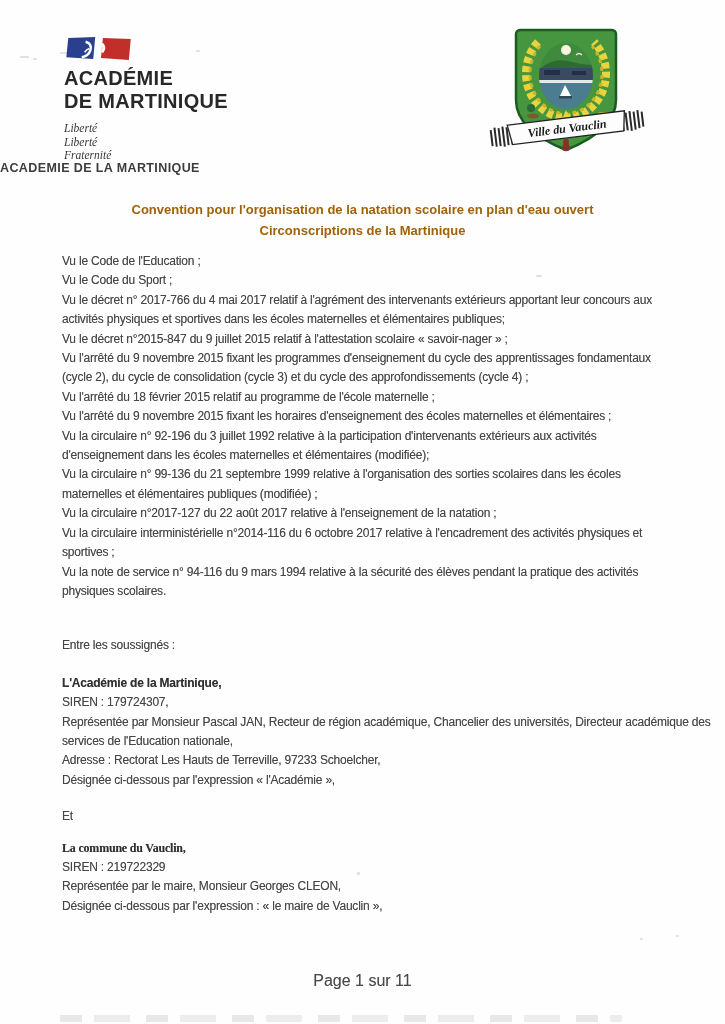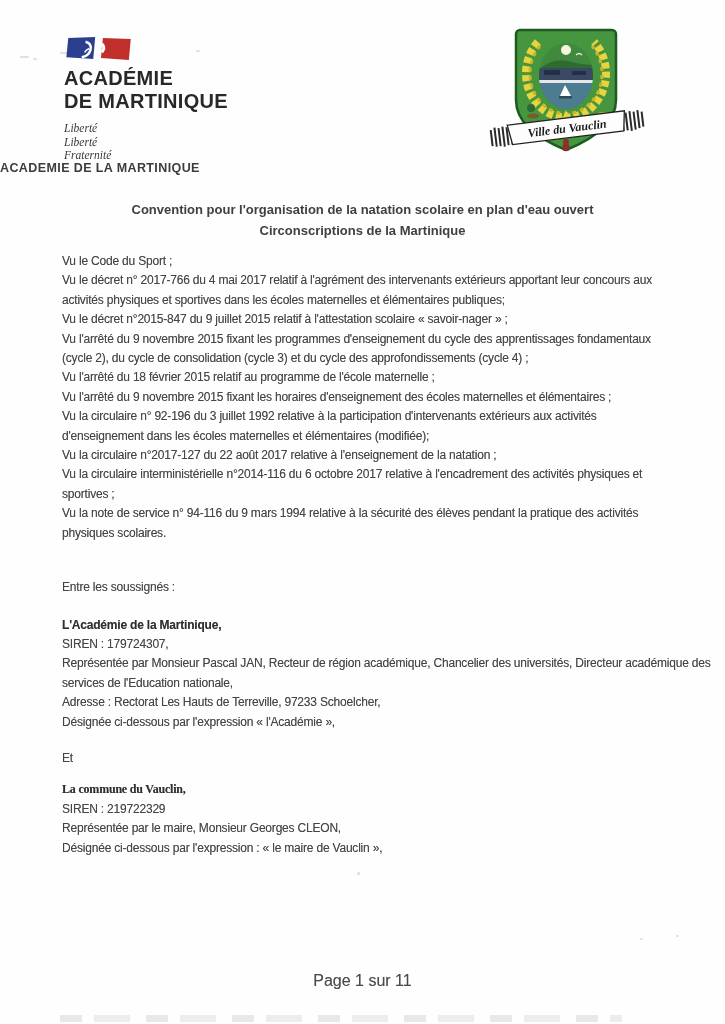--- a/index.html
+++ b/index.html
@@ -14,21 +14,21 @@
   .gov-name{margin-top:6px;font-weight:bold;font-size:20px;line-height:23px;
     letter-spacing:.3px;color:#282828;}
   .motto{margin-top:9px;font-family:"Liberation Serif", serif;font-style:italic;
     font-size:11.5px;line-height:13.5px;color:#373737;}
   
   .emblem{position:absolute;left:486px;top:24px;width:162px;height:132px;}
   
   .doc-heading{position:absolute;top:161px;left:0;width:100%;text-align:left;
     font-weight:bold;font-size:12.5px;letter-spacing:.4px;color:#3c3c3c;}
   .doc-title{position:absolute;top:199px;left:0;width:100%;text-align:center;
-    font-weight:bold;font-size:13px;line-height:21px;color:#404040;}
+    font-weight:bold;font-size:13px;line-height:21px;color:#a16207;}
   
   .body{position:absolute;left:62px;top:252px;width:612px;
     font-size:12px;line-height:19.4px;letter-spacing:-.2px;
     text-shadow:0 0 .6px rgba(75,75,75,.5);}
   .body p{margin:0;}
   .intro{margin-top:35px !important;}
   .party-name{font-weight:bold;color:#2f2f2f;}
   .gap18{margin-top:18px !important;}
   .gap12{margin-top:12px !important;font-family:Liberation Serif, serif;}
   .gap17{margin-top:17px !important;}
@@ -137,27 +137,29 @@
   </svg>
 
   <div class="doc-heading">ACADEMIE DE LA MARTINIQUE</div>
   <div class="doc-title">
     <div>Convention pour l'organisation de la natation scolaire en plan d'eau ouvert</div>
     <div>Circonscriptions de la Martinique</div>
   </div>
 
   <div class="body">
     <div>
+        <p>Vu le Code de l'Education ;</p>
         <p>Vu le Code du Sport ;</p>
         <p>Vu le décret n° 2017-766 du 4 mai 2017 relatif à l'agrément des intervenants extérieurs apportant leur concours aux activités physiques et sportives dans les écoles maternelles et élémentaires publiques;</p>
         <p>Vu le décret n°2015-847 du 9 juillet 2015 relatif à l'attestation scolaire « savoir-nager » ;</p>
         <p>Vu l'arrêté du 9 novembre 2015 fixant les programmes d'enseignement du cycle des apprentissages fondamentaux (cycle 2), du cycle de consolidation (cycle 3) et du cycle des approfondissements (cycle 4) ;</p>
         <p>Vu l'arrêté du 18 février 2015 relatif au programme de l'école maternelle ;</p>
         <p>Vu l'arrêté du 9 novembre 2015 fixant les horaires d'enseignement des écoles maternelles et élémentaires ;</p>
         <p>Vu la circulaire n° 92-196 du 3 juillet 1992 relative à la participation d'intervenants extérieurs aux activités d'enseignement dans les écoles maternelles et élémentaires (modifiée);</p>
+        <p>Vu la circulaire n° 99-136 du 21 septembre 1999 relative à l'organisation des sorties scolaires dans les écoles maternelles et élémentaires publiques (modifiée) ;</p>
         <p>Vu la circulaire n°2017-127 du 22 août 2017 relative à l'enseignement de la natation ;</p>
         <p>Vu la circulaire interministérielle n°2014-116 du 6 octobre 2017 relative à l'encadrement des activités physiques et sportives ;</p>
         <p>Vu la note de service n° 94-116 du 9 mars 1994 relative à la sécurité des élèves pendant la pratique des activités physiques scolaires.</p>
       </div>
 
     <p class="intro">Entre les soussignés :</p>
 
     <div>
       <p class="party-name gap18">L'Académie de la Martinique,</p>
       <p>SIREN : 179724307,</p>

